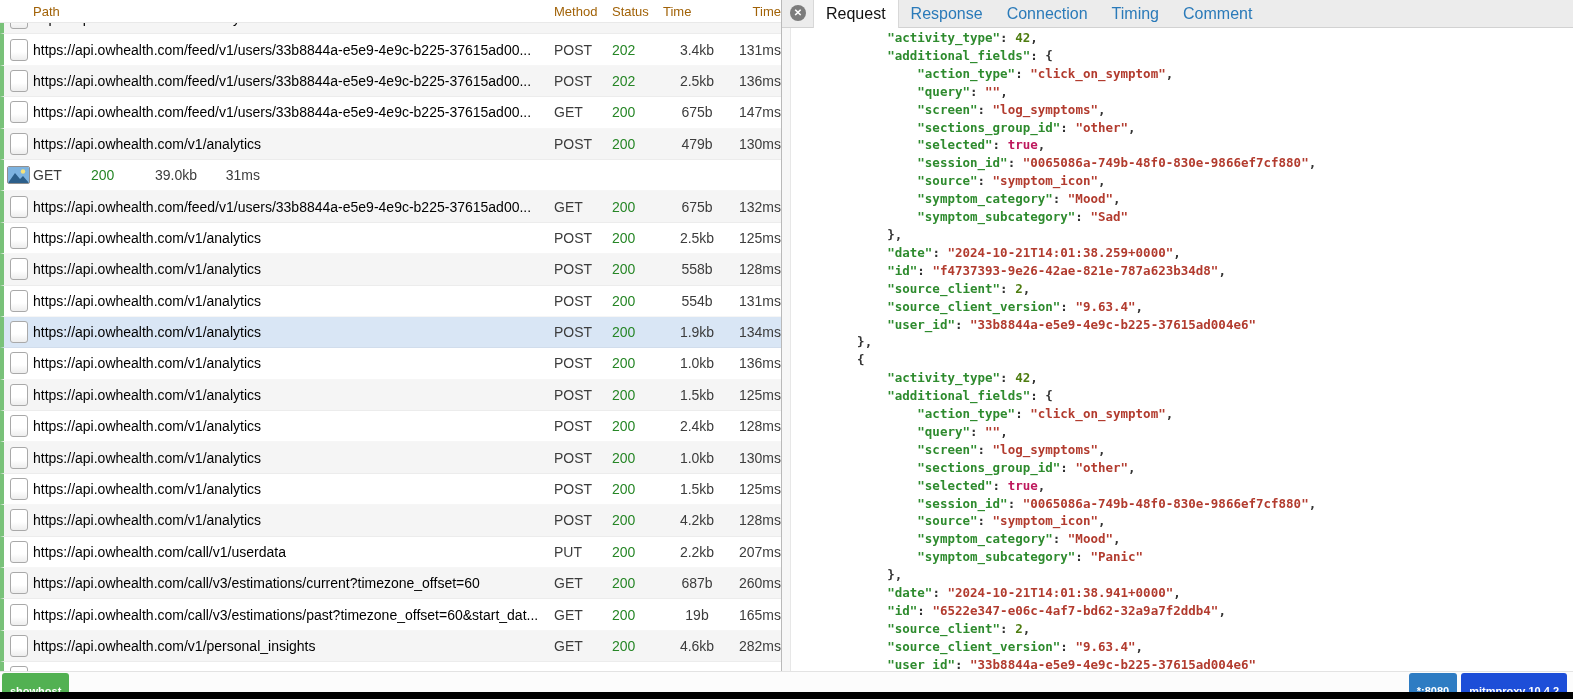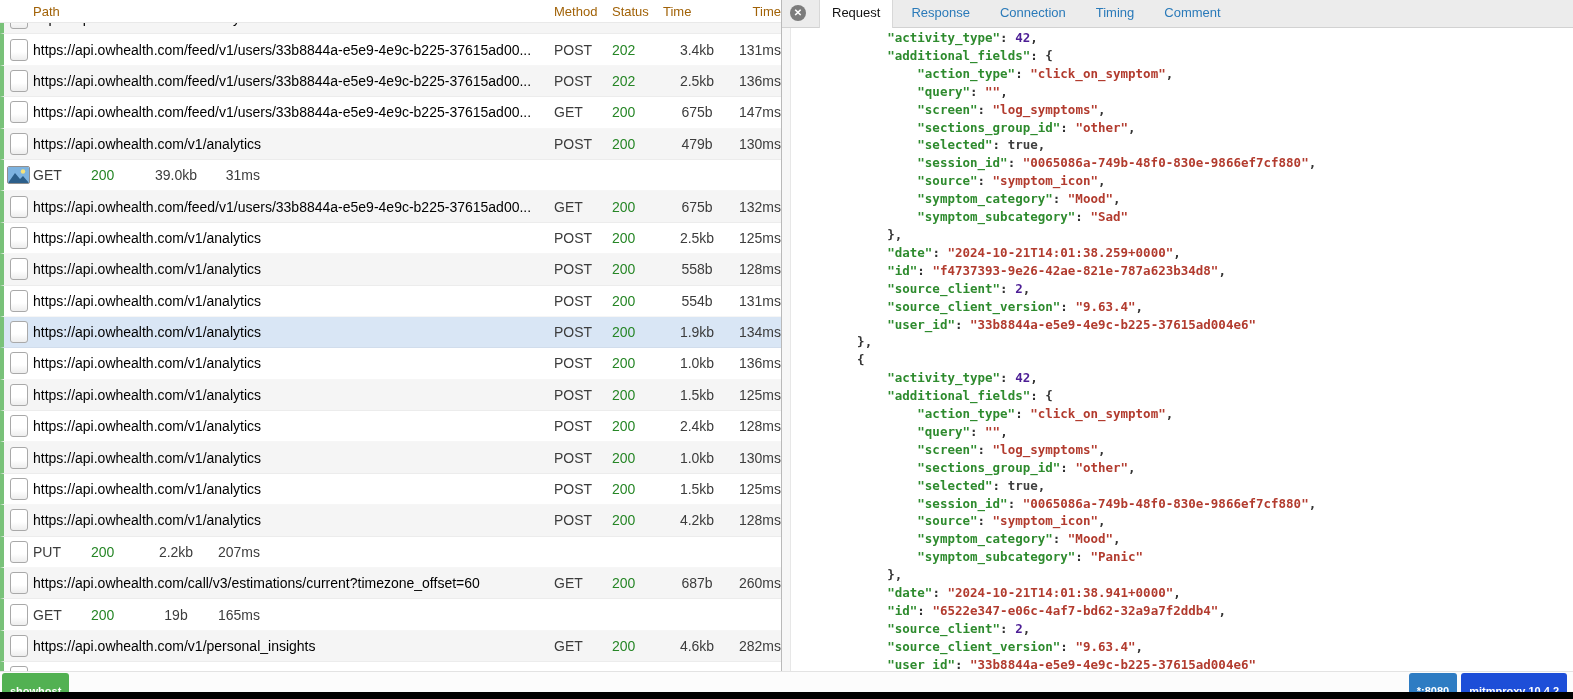--- a/index.html
+++ b/index.html
@@ -33,32 +33,32 @@
   .row .c-status{color:#268626;}
   .doc-icon{display:inline-block;width:16px;height:20px;background:linear-gradient(#ffffff 60%,#ededed);
             border:1px solid #a9a9a9;border-radius:3px;box-shadow:inset 0 1px 0 #fff;}
   .img-icon{display:inline-block;width:21px;height:16px;border:1px solid #8f8f8f;border-radius:2px;overflow:hidden;}
   
   .detail-panel{flex:1;position:relative;background:#fff;min-width:0;}
   .tab-bar{position:absolute;top:0;left:0;right:0;height:27px;background:#ececec;border-bottom:1px solid #d2d2d2;
            display:flex;align-items:stretch;z-index:2;}
   .close-btn{width:16px;height:16px;border-radius:50%;background:#7c7c7c;color:#fff;font-size:10px;line-height:16px;
              text-align:center;margin:5px 7px 0 8px;flex:none;cursor:default;font-weight:bold;}
-  .tab{padding:5px 12px 0 12px;font-size:13px;color:#2a7ab9;cursor:default;margin-left:6px;}
+  .tab{padding:5px 12px 0 12px;font-size:16px;color:#2a7ab9;cursor:default;}
   .tab.active{background:#fff;color:#111;border-left:1px solid #d8d8d8;border-right:1px solid #d8d8d8;margin-bottom:-1px;}
   .detail-body{position:absolute;top:27px;bottom:0;left:0;right:0;background:#fff;overflow:hidden;}
   .gutter{position:absolute;top:0;bottom:0;left:0;width:8px;background:#f7f7f7;border-right:1px solid #e7e7e7;}
   pre.json{margin:0;padding:2px 0 0 45px;font-family:"DejaVu Sans Mono","Liberation Mono",monospace;
            font-size:12.5px;line-height:17.9px;font-weight:600;}
   pre.json .cl{white-space:pre;}
   .t-p{color:#333;}
   .t-k{color:#2e8b2e;}
   .t-s{color:#b23b2e;}
-  .t-n{color:#4c1d95;}
-  .t-b{color:#404040;}
+  .t-n{color:#4d7c0f;}
+  .t-b{color:#be185d;}
   
   .footer{position:absolute;left:0;right:0;bottom:7px;height:20px;background:#fcfcfc;border-top:1px solid #e3e3e3;}
   .badge{display:inline-block;font-size:11px;font-weight:bold;color:#fff;padding:13px 8px;border-radius:3px;line-height:11px;}
   .badge-showhost{position:absolute;left:2px;top:1px;background:#52b152;}
   .footer-right{position:absolute;right:6px;top:1px;display:flex;gap:4px;}
   .badge-port{background:#2e7cc3;}
   .badge-version{background:#1d4ed8;}
   .black-strip{position:absolute;left:0;right:0;bottom:0;height:7px;background:#000;}
 </style>
 </head>
@@ -266,20 +266,21 @@
     <div class="c-method">POST</div>
     <div class="c-status">200</div>
     <div class="c-size val">4.2kb</div>
     <div class="c-time">128ms</div>
   </div>
         <div class="row">
     <div class="c-icon">
       <span class="doc-icon"></span>
 
     </div>
+    <div class="c-path">https://api.owhealth.com/call/v1/userdata</div>
     <div class="c-method">PUT</div>
     <div class="c-status">200</div>
     <div class="c-size val">2.2kb</div>
     <div class="c-time">207ms</div>
   </div>
         <div class="row alt">
     <div class="c-icon">
       <span class="doc-icon"></span>
 
     </div>
@@ -287,20 +288,21 @@
     <div class="c-method">GET</div>
     <div class="c-status">200</div>
     <div class="c-size val">687b</div>
     <div class="c-time">260ms</div>
   </div>
         <div class="row">
     <div class="c-icon">
       <span class="doc-icon"></span>
 
     </div>
+    <div class="c-path">https://api.owhealth.com/call/v3/estimations/past?timezone_offset=60&amp;start_dat...</div>
     <div class="c-method">GET</div>
     <div class="c-status">200</div>
     <div class="c-size val">19b</div>
     <div class="c-time">165ms</div>
   </div>
         <div class="row alt">
     <div class="c-icon">
       <span class="doc-icon"></span>
 
     </div>

